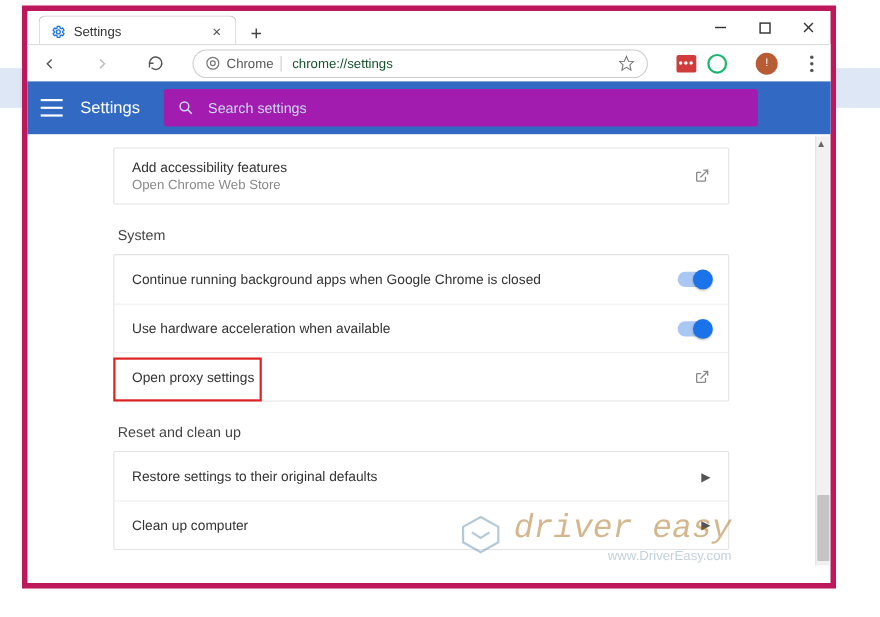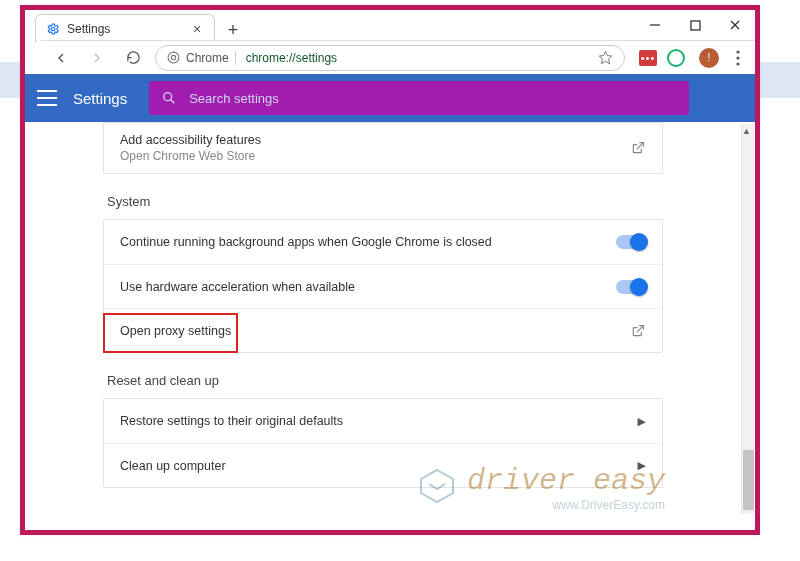--- a/index.html
+++ b/index.html
@@ -17,21 +17,21 @@
 
   
   .tabstrip { position: absolute; top: 2px; left: 0; right: 130px; height: 30px; background: #fff; display: flex; align-items: flex-end; padding-left: 10px; }
   .tab { height: 28px; display: flex; align-items: center; gap: 7px; padding: 0 10px; border: 1px solid #ccc; border-bottom: none; border-radius: 6px 6px 0 0; background: #fff; min-width: 180px; }
   .tab .favicon { width: 14px; height: 14px; display: flex; align-items: center; justify-content: center; }
   .tab-title { flex: 1; font-size: 12px; color: #333; }
   .tab-close { width: 14px; height: 14px; display: flex; align-items: center; justify-content: center; cursor: pointer; color: #555; font-size: 14px; }
   .newtab { width: 24px; height: 24px; margin-left: 6px; display: flex; align-items: center; justify-content: center; cursor: pointer; color: #444; font-size: 18px; }
 
   
-  .toolbar { position: absolute; top: 30px; left: 16px; right: 0; height: 34px; display: flex; align-items: center; padding: 0 6px; gap: 8px; border-top: 1px solid #ddd; background: #fff; }
+  .toolbar { position: absolute; top: 30px; left: 0; right: 0; height: 34px; display: flex; align-items: center; padding: 0 6px; gap: 20px; border-top: 1px solid #ddd; background: #fff; }
   .nav-btn { width: 28px; height: 28px; display: flex; align-items: center; justify-content: center; cursor: pointer; border-radius: 50%; color: #555; }
   .nav-btn.disabled { color: #bbb; cursor: default; }
   .omnibox { flex: 1; height: 26px; border: 1px solid #ccc; border-radius: 14px; display: flex; align-items: center; padding: 0 10px; gap: 6px; }
   .site-info { width: 14px; height: 14px; display:flex; align-items:center; justify-content:center; }
   .origin { font-size: 12px; color: #555; padding-right: 6px; border-right: 1px solid #ccc; }
   .url-text { font-size: 12px; color: #14532d; padding-left: 4px; }
   .om-star { margin-left: auto; width: 16px; height: 16px; color: #777; cursor: pointer; }
   .ext-icons { display: flex; align-items: center; gap: 10px; padding: 0 6px; }
   .ext1 { width: 18px; height: 16px; background: #d03b3b; border-radius: 2px; cursor: pointer; display:flex; align-items:center; justify-content:center; color:#fff; font-size:11px; letter-spacing:1px;}
   .ext2 { width: 18px; height: 18px; border: 2px solid #18b66c; border-radius: 50%; cursor: pointer; }
@@ -43,21 +43,21 @@
   .hamburger { width: 20px; height: 16px; cursor: pointer; display:flex; flex-direction:column; justify-content:space-between; }
   .hamburger span { height: 2px; background: #fff; display: block; }
   .hdr-title { color: #fff; font-size: 15px; font-weight: 500; }
   .hdr-search { flex: 1; max-width: 540px; height: 34px; background: #a21caf; border-radius: 3px; display: flex; align-items: center; padding: 0 12px; gap: 12px; margin-left: 6px; }
   .hdr-search svg { stroke: #cdd9ee; }
   .hdr-search input { flex: 1; background: transparent; border: none; outline: none; color: #fff; font-size: 13px; }
   .hdr-search input::placeholder { color: #cdd9ee; }
 
   
   .content { position: absolute; top: 112px; left: 0; right: 14px; bottom: 0; overflow: hidden; }
-  .inner { width: 560px; margin: 0 auto; }
+  .inner { width: 560px; margin: 12px auto; }
 
   .card { border: 1px solid #e3e3e3; border-radius: 2px; background: #fff; }
   .row { min-height: 44px; display: flex; align-items: center; padding: 10px 16px; cursor: pointer; }
   .row + .row { border-top: 1px solid #eee; }
   .row-label { font-size: 12.5px; color: #333; }
   .row-sub { font-size: 12px; color: #888; margin-top: 2px; }
   .row-main { flex: 1; display: flex; flex-direction: column; justify-content: center; }
   .external { width: 16px; height: 16px; color: #888; }
   .arrow { color: #555; font-size: 11px; }
 

